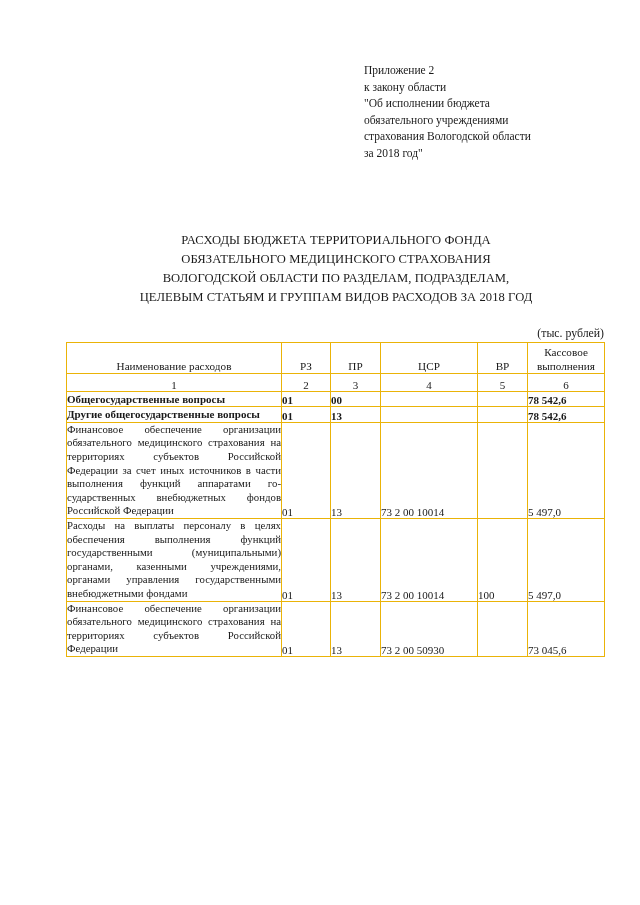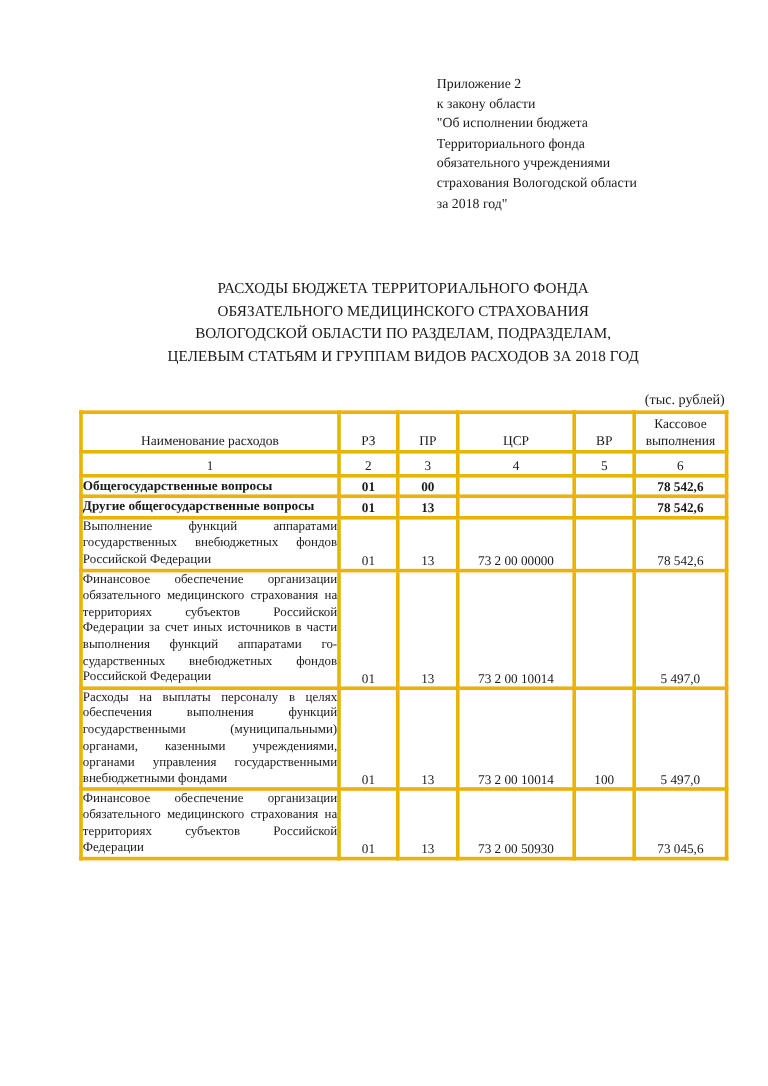--- a/index.html
+++ b/index.html
@@ -67,21 +67,21 @@
     width: 538px;
   }
   table.budget {
     border-collapse: collapse;
     table-layout: fixed;
     width: 538px;
     font-size: 10.6px;
   }
   table.budget td,
   table.budget th {
-    border: 3px solid #eab308;
+    border: 1px solid #eab308;
     vertical-align: bottom;
     padding: 0;
     font-weight: normal;
   }
 
   col.c-name { width: 215px; }
   col.c-rz   { width: 49px;  }
   col.c-pr   { width: 50px;  }
   col.c-csr  { width: 97px;  }
   col.c-vr   { width: 50px;  }
@@ -107,43 +107,42 @@
   td.name {
     text-align: justify;
     text-align-last: left;
     vertical-align: top;
     padding: 2px 3px 2px 4px;
     line-height: 13.6px;
     font-size: 10.8px;
     hyphens: manual;
   }
   td.code {
-    text-align: center;
+    text-align: left;
     font-size: 11px;
     padding-bottom: 2px;
   }
   td.sum {
-    text-align: center;
+    text-align: left;
     font-size: 11px;
     padding: 0 4px 2px 0;
     white-space: nowrap;
   }
   tr.bold td { font-weight: bold; }
   tr.bold td.name { font-size: 11px; line-height: 14.4px; }
 </style>
 </head>
 <body>
 
 <div class="page">
 
   <div class="doc-header">
     <div>Приложение 2</div>
     <div>к закону области</div>
     <div>"Об исполнении  бюджета</div>
-    <div>Территориального фонда</div>
     <div>обязательного учреждениями</div>
     <div>страхования Вологодской области</div>
     <div>за 2018 год"</div>
   </div>
 
   <div class="doc-title">
     <div>РАСХОДЫ БЮДЖЕТА ТЕРРИТОРИАЛЬНОГО ФОНДА</div>
     <div>ОБЯЗАТЕЛЬНОГО МЕДИЦИНСКОГО СТРАХОВАНИЯ</div>
     <div>ВОЛОГОДСКОЙ ОБЛАСТИ ПО РАЗДЕЛАМ, ПОДРАЗДЕЛАМ,</div>
     <div>ЦЕЛЕВЫМ СТАТЬЯМ И ГРУППАМ ВИДОВ РАСХОДОВ ЗА 2018 ГОД</div>
@@ -194,28 +193,20 @@
         <tr class="bold">
           <td class="name">Другие общегосударственные во­просы</td>
           <td class="code">01</td>
           <td class="code">13</td>
           <td class="code"></td>
           <td class="code"></td>
           <td class="sum">78 542,6</td>
         </tr>
 
 
-        <tr>
-          <td class="name">Выполнение функций аппаратами государственных внебюджетных фондов Российской Федерации</td>
-          <td class="code">01</td>
-          <td class="code">13</td>
-          <td class="code">73 2 00 00000</td>
-          <td class="code"></td>
-          <td class="sum">78 542,6</td>
-        </tr>
 
         <tr>
           <td class="name">Финансовое обеспечение организа­ции обязательного медицинского страхования на территориях субъ­ектов Российской Федерации за счет иных источников в части вы­полнения функций аппаратами го­сударственных внебюджетных фон­дов Российской Федерации</td>
           <td class="code">01</td>
           <td class="code">13</td>
           <td class="code">73 2 00 10014</td>
           <td class="code"></td>
           <td class="sum">5 497,0</td>
         </tr>
 

